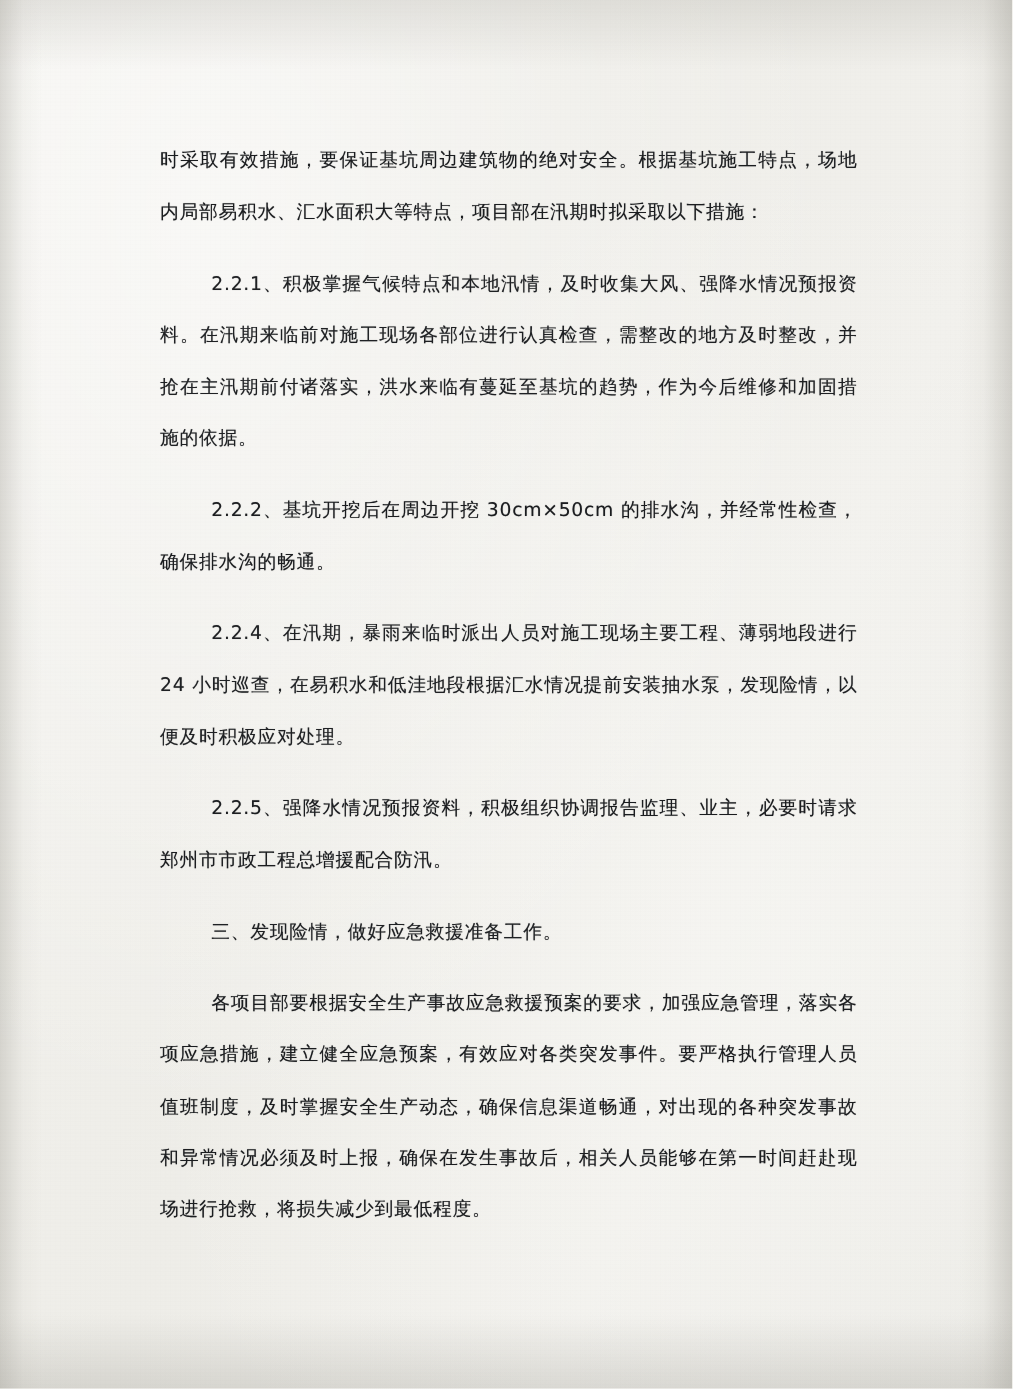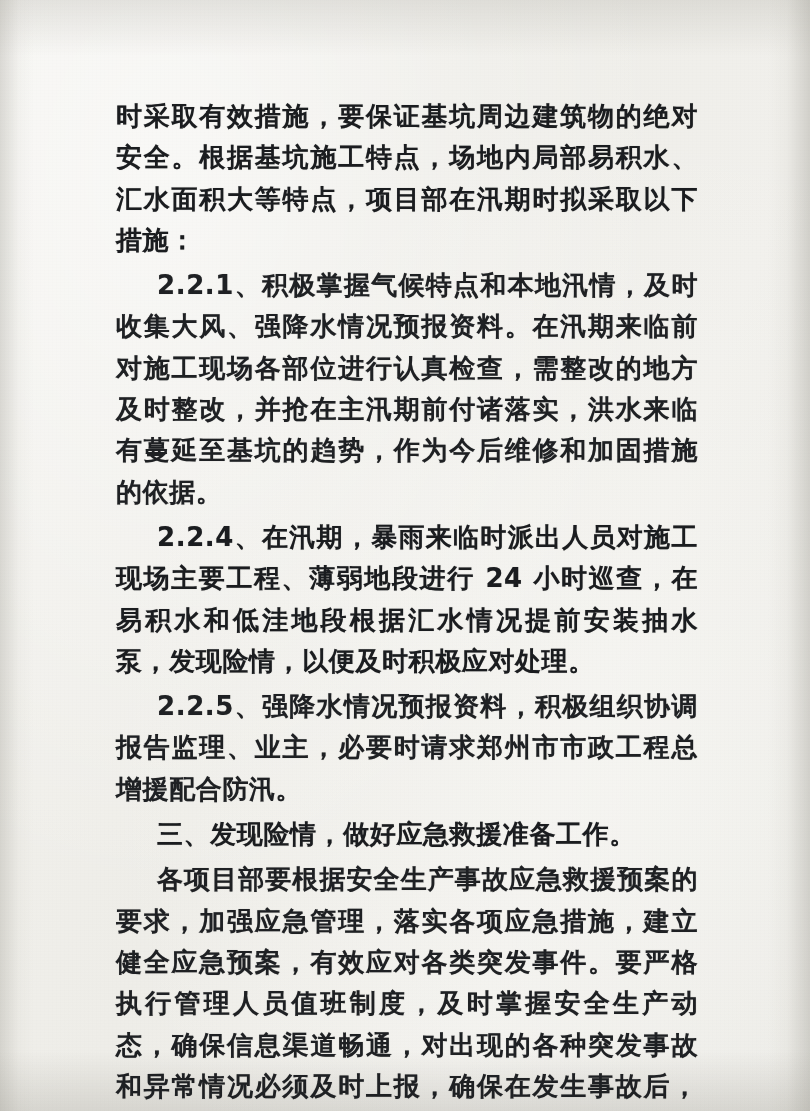--- a/index.html
+++ b/index.html
@@ -54,31 +54,31 @@
     pointer-events: none;
   }
 
   .text-body {
     position: absolute;
     left: 112px;
     top: 92px;
     width: 590px;
   }
   p.para {
-    margin: 4px;
+    margin: 16px;
     padding: 0;
     color: #1d1f22;
     font-family: "DejaVu Sans", "Liberation Sans", sans-serif;
-    font-size: 26px;
+    font-size: 15px;
     line-height: 41.3px;
     letter-spacing: 0.6px;
     text-align: justify;
     text-justify: inter-ideograph;
     text-indent: 0;
-    font-weight: 700;
+    font-weight: 400;
     -webkit-font-smoothing: antialiased;
     text-shadow: 0 0 0.7px rgba(0,0,0,0.42);
   }
   p.indent {
     text-indent: 41px;
   }
   
   p.para:nth-child(odd) {
     color: #1b1d20;
   }
@@ -91,20 +91,21 @@
 
 <div class="page">
   <div class="edge-shade-top"></div>
   <div class="edge-shade-left"></div>
   <div class="edge-shade-right"></div>
   <div class="edge-shade-bottom"></div>
 
   <div class="text-body">
     <p class="para">时采取有效措施，要保证基坑周边建筑物的绝对安全。根据基坑施工特点，场地内局部易积水、汇水面积大等特点，项目部在汛期时拟采取以下措施：</p>
     <p class="para indent">2.2.1、积极掌握气候特点和本地汛情，及时收集大风、强降水情况预报资料。在汛期来临前对施工现场各部位进行认真检查，需整改的地方及时整改，并抢在主汛期前付诸落实，洪水来临有蔓延至基坑的趋势，作为今后维修和加固措施的依据。</p>
+    <p class="para indent">2.2.2、基坑开挖后在周边开挖 30cm×50cm 的排水沟，并经常性检查，确保排水沟的畅通。</p>
     <p class="para indent">2.2.4、在汛期，暴雨来临时派出人员对施工现场主要工程、薄弱地段进行 24 小时巡查，在易积水和低洼地段根据汇水情况提前安装抽水泵，发现险情，以便及时积极应对处理。</p>
     <p class="para indent">2.2.5、强降水情况预报资料，积极组织协调报告监理、业主，必要时请求郑州市市政工程总增援配合防汛。</p>
     <p class="para indent">三、发现险情，做好应急救援准备工作。</p>
     <p class="para indent">各项目部要根据安全生产事故应急救援预案的要求，加强应急管理，落实各项应急措施，建立健全应急预案，有效应对各类突发事件。要严格执行管理人员值班制度，及时掌握安全生产动态，确保信息渠道畅通，对出现的各种突发事故和异常情况必须及时上报，确保在发生事故后，相关人员能够在第一时间赶赴现场进行抢救，将损失减少到最低程度。</p>
 
   </div>
 
   <div class="grain"></div>
 </div>
 

